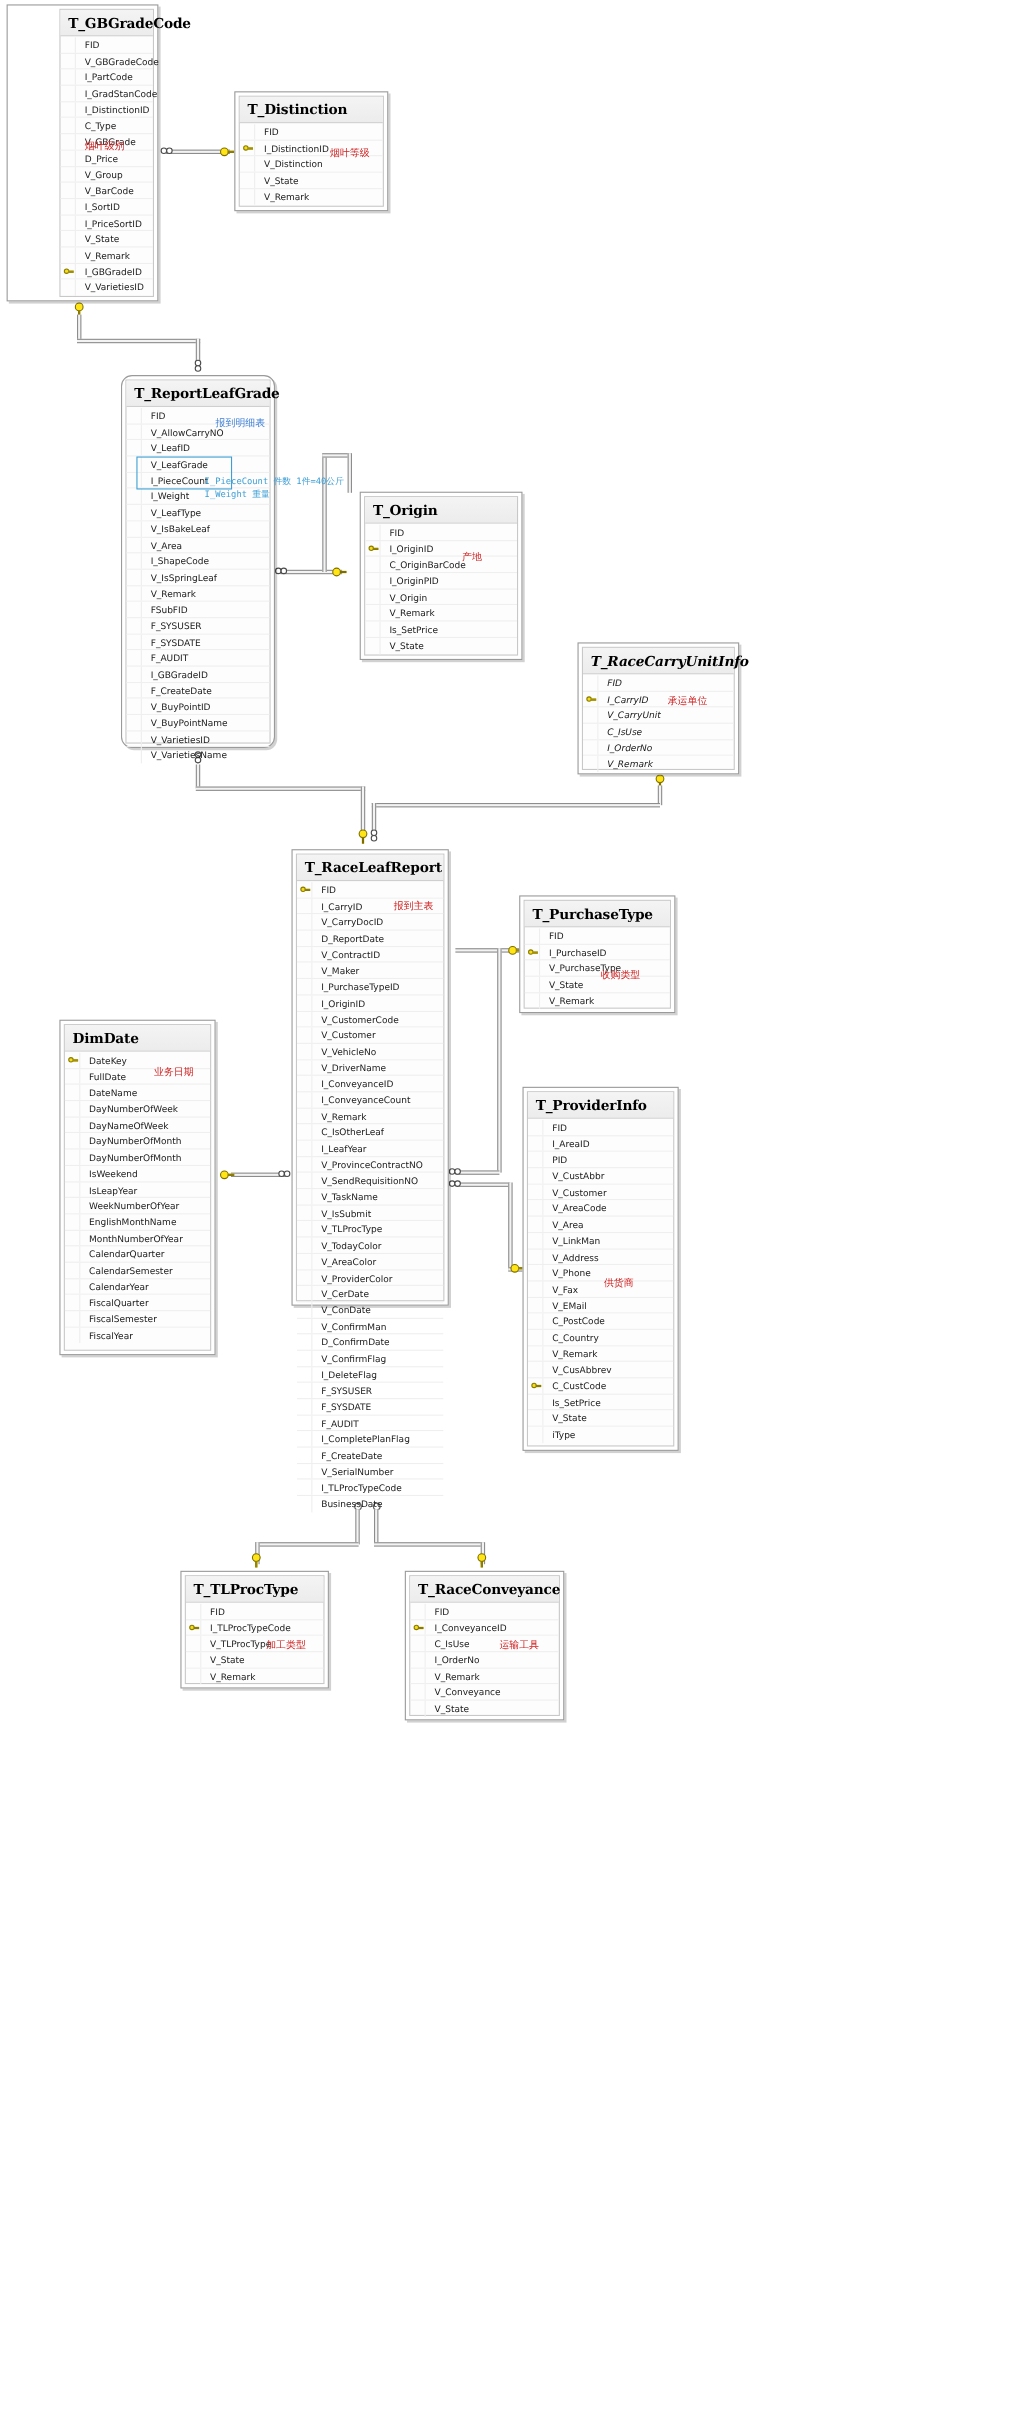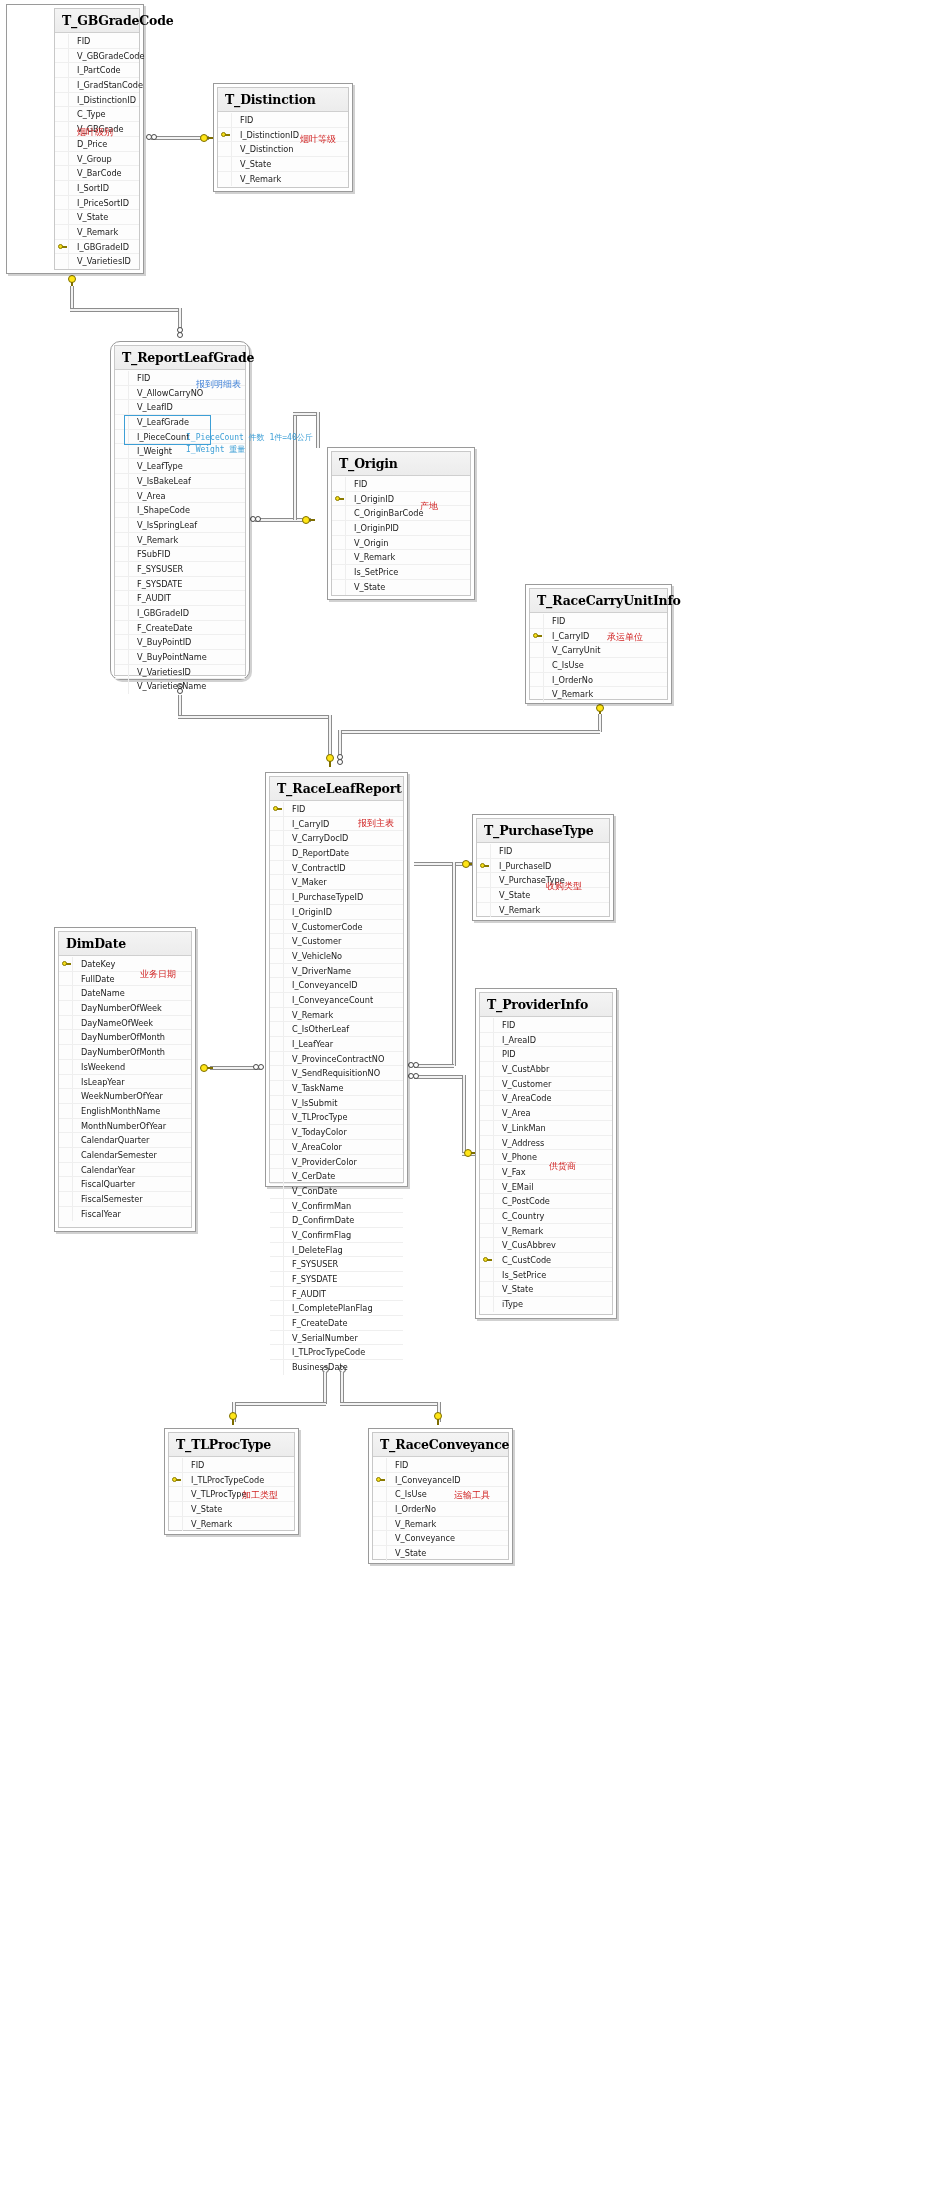--- a/index.html
+++ b/index.html
@@ -354,21 +354,21 @@
               </span><span>I_OriginID</span></div>
             <div class="field"><span class="gut"></span><span>C_OriginBarCode</span></div>
             <div class="field"><span class="gut"></span><span>I_OriginPID</span></div>
             <div class="field"><span class="gut"></span><span>V_Origin</span></div>
             <div class="field"><span class="gut"></span><span>V_Remark</span></div>
             <div class="field"><span class="gut"></span><span>Is_SetPrice</span></div>
             <div class="field"><span class="gut"></span><span>V_State</span></div>
           </div>
         </div>
       </div>
-      <div class="entity" style="left: 525px; top: 584px; width: 147px; height: 120px;">
+      <div class="entity" style="left: 525px; top: 584px; width: 147px; height: 120px; font-style: italic;">
         <div class="entity-inner">
           <div class="entity-title">T_RaceCarryUnitInfo</div>
           <div class="fields">
             <div class="field"><span class="gut"></span><span>FID</span></div>
             <div class="field"><span class="gut"></span><span class="keyicon">
                 <span class="kring"></span>
                 <span class="kshaft"></span>
               </span><span>I_CarryID</span></div>
             <div class="field"><span class="gut"></span><span>V_CarryUnit</span></div>
             <div class="field"><span class="gut"></span><span>C_IsUse</span></div>

